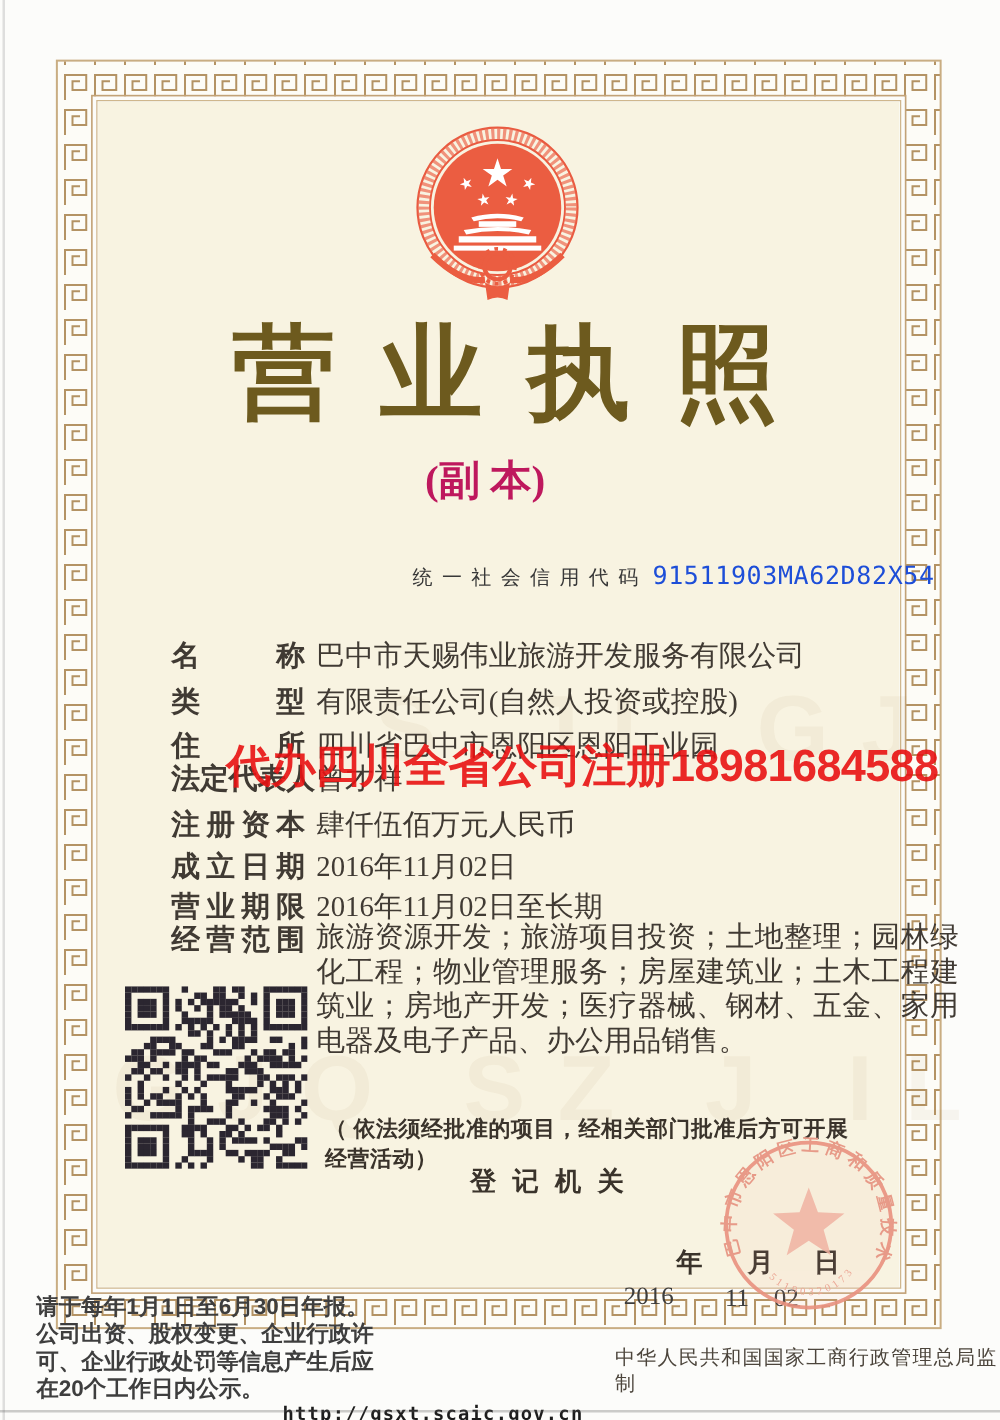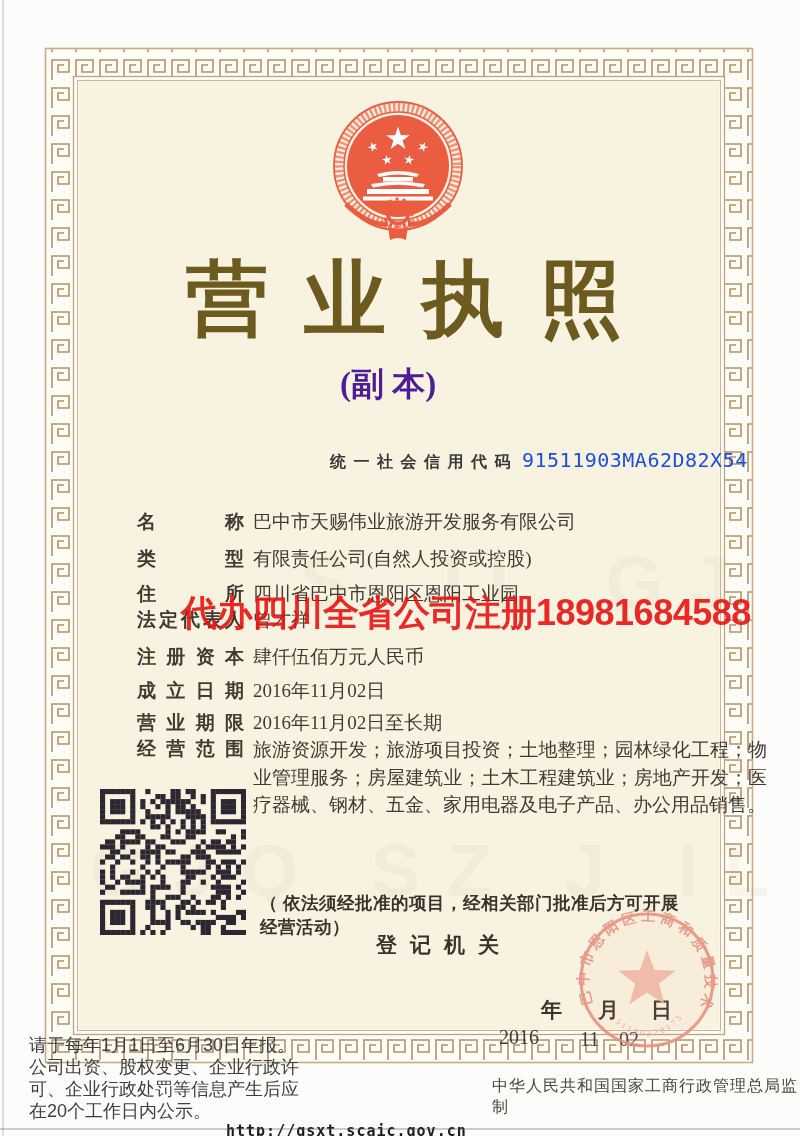--- a/index.html
+++ b/index.html
@@ -10,41 +10,41 @@
   
   .ghost{position:absolute;z-index:2;font-family:"Liberation Sans",sans-serif;font-weight:700;
          color:rgba(168,142,92,0.07);font-size:74px;letter-spacing:26px;white-space:nowrap;}
   .edge-l{position:absolute;left:2px;top:0;width:2px;height:100%;background:rgba(120,120,120,.22);z-index:8;}
   .edge-b{position:absolute;left:0;top:1128px;width:100%;height:2px;background:rgba(90,90,90,.30);z-index:8;}
   
   .content{position:absolute;left:0;top:0;width:684px;height:1136px;z-index:3;}
   .emblem{position:absolute;left:328px;top:100px;}
   .title{position:absolute;left:186px;top:254px;font-size:82px;line-height:1.1;font-weight:900;
          letter-spacing:36px;color:#6d5a1e;font-family:"Liberation Sans",sans-serif;white-space:nowrap;}
-  .subtitle{position:absolute;left:340px;top:362px;font-size:33px;font-weight:700;color:#4c1d95;white-space:nowrap;}
+  .subtitle{position:absolute;left:340px;top:362px;font-size:33px;font-weight:700;color:#be185d;white-space:nowrap;}
   .creditline{position:absolute;left:330px;top:448px;white-space:nowrap;}
-  .credit-label{font-size:16px;font-weight:700;letter-spacing:7.5px;color:#383838;margin-top:44px;}
+  .credit-label{font-size:16px;font-weight:400;letter-spacing:7.5px;color:#383838;margin-top:44px;}
   .credit-value{font-size:20px;font-family:"DejaVu Sans Mono",monospace;letter-spacing:.5px;color:#1d4ed8;}
-  .row{position:absolute;left:137px;white-space:nowrap;font-size:19px;color:#403a33;}
+  .row{position:absolute;left:137px;white-space:nowrap;font-size:23px;color:#403a33;}
   .flabel{display:inline-block;width:107px;text-align:justify;text-align-last:justify;
           font-weight:600;vertical-align:top;}
   .fvalue{margin-left:9px;vertical-align:top;}
   .scope .fvalue{display:inline-block;width:514px;white-space:normal;line-height:27.5px;text-align:justify;}
   .approval{position:absolute;left:260px;top:891px;font-size:17.5px;font-weight:600;color:#3a332b;letter-spacing:.5px;}
   .regauth{position:absolute;left:376px;top:931px;font-size:21px;font-weight:700;letter-spacing:13px;color:#3a332b;white-space:nowrap;}
   .dlabel{position:absolute;font-size:21px;font-weight:700;color:#3a332b;}
   .dnum{position:absolute;font-size:20px;color:#3c3c3c;}
   
   #qr{position:absolute;left:100px;top:789px;z-index:4;}
   .watermark{position:absolute;left:181px;top:589px;z-index:6;font-size:36px;font-weight:700;
              font-family:"Liberation Sans",sans-serif;color:rgba(232,18,18,.9);white-space:nowrap;letter-spacing:-.5px;}
   .seal{position:absolute;left:566px;top:899px;z-index:5;}
   
   .notice{position:absolute;left:29px;top:1034px;z-index:7;font-family:"Liberation Sans",sans-serif;
-          font-weight:400;font-size:18px;line-height:22px;color:#3e3e3e;white-space:nowrap;}
+          font-weight:700;font-size:18px;line-height:22px;color:#3e3e3e;white-space:nowrap;}
   .url{position:absolute;left:226px;top:1098px;z-index:7;font-family:"DejaVu Sans Mono",monospace;
        font-weight:700;font-size:15px;letter-spacing:1px;color:#1c1c1c;margin-top:24px;}
   .issuer{position:absolute;left:492px;top:1076px;z-index:7;font-size:16px;letter-spacing:1px;color:#4c453c;}
 </style>
 </head>
 <body>
 
 <div class="page">
 
   <svg id="frame" width="800" height="1136">

